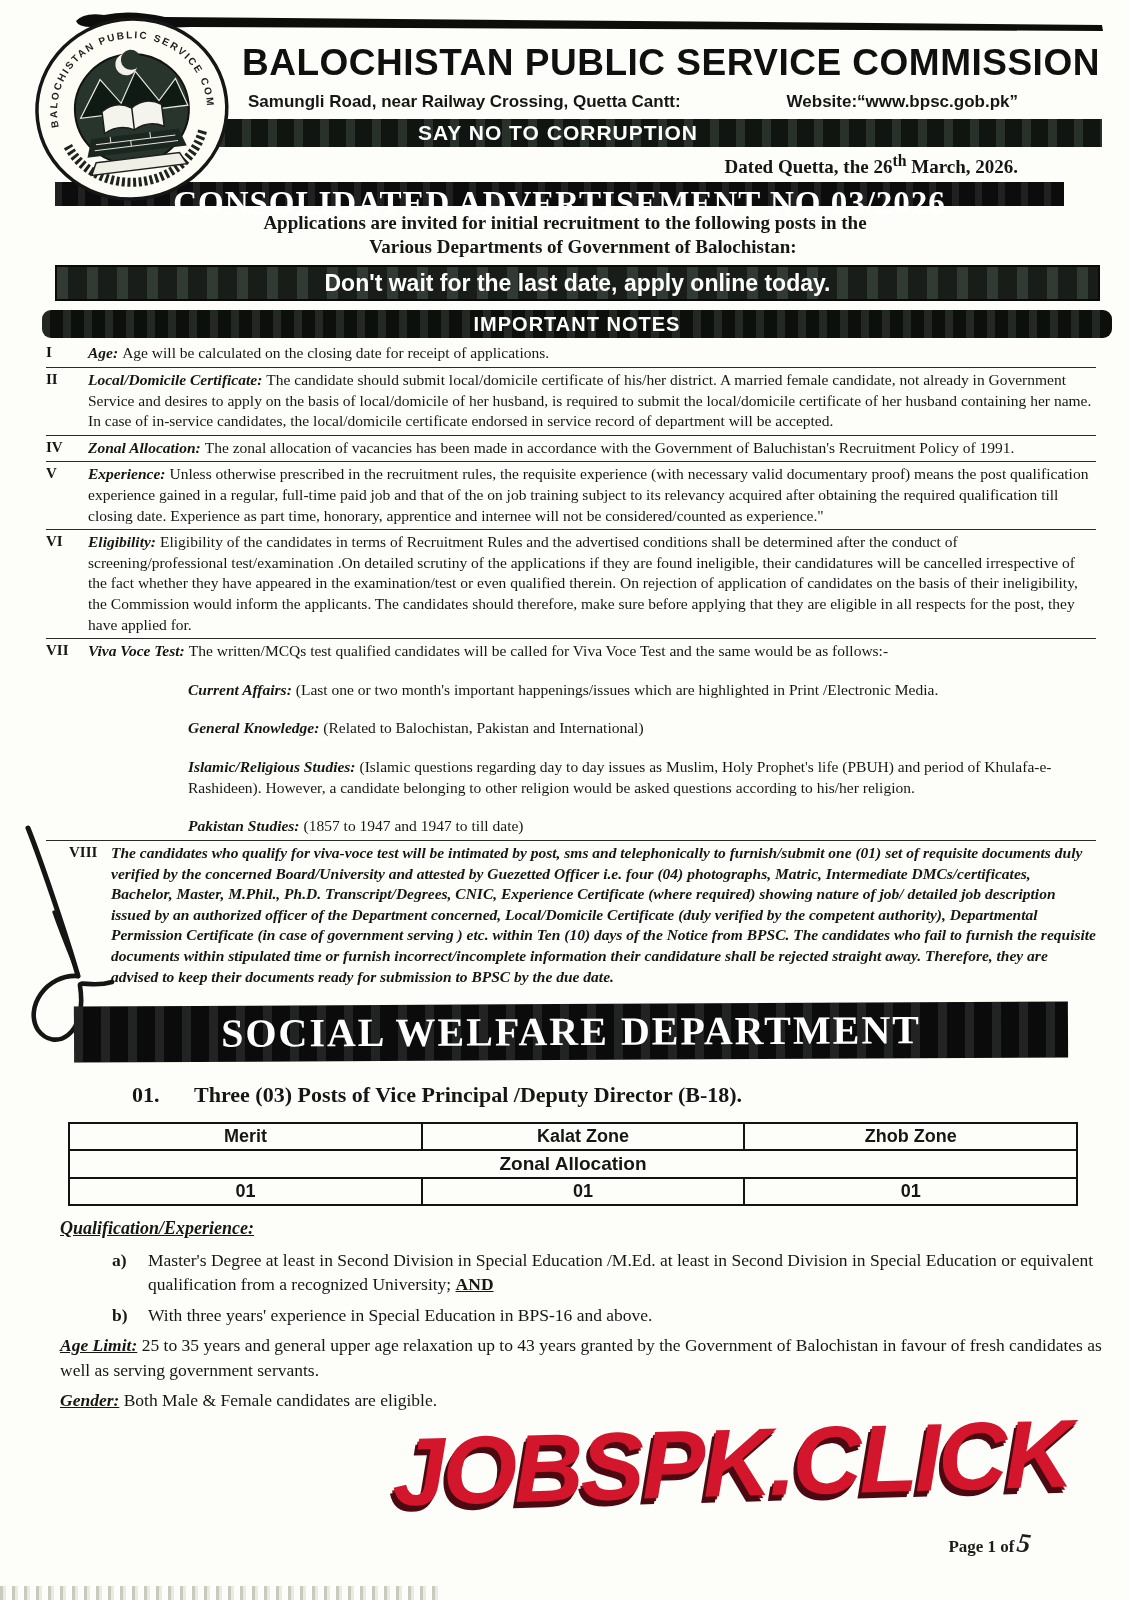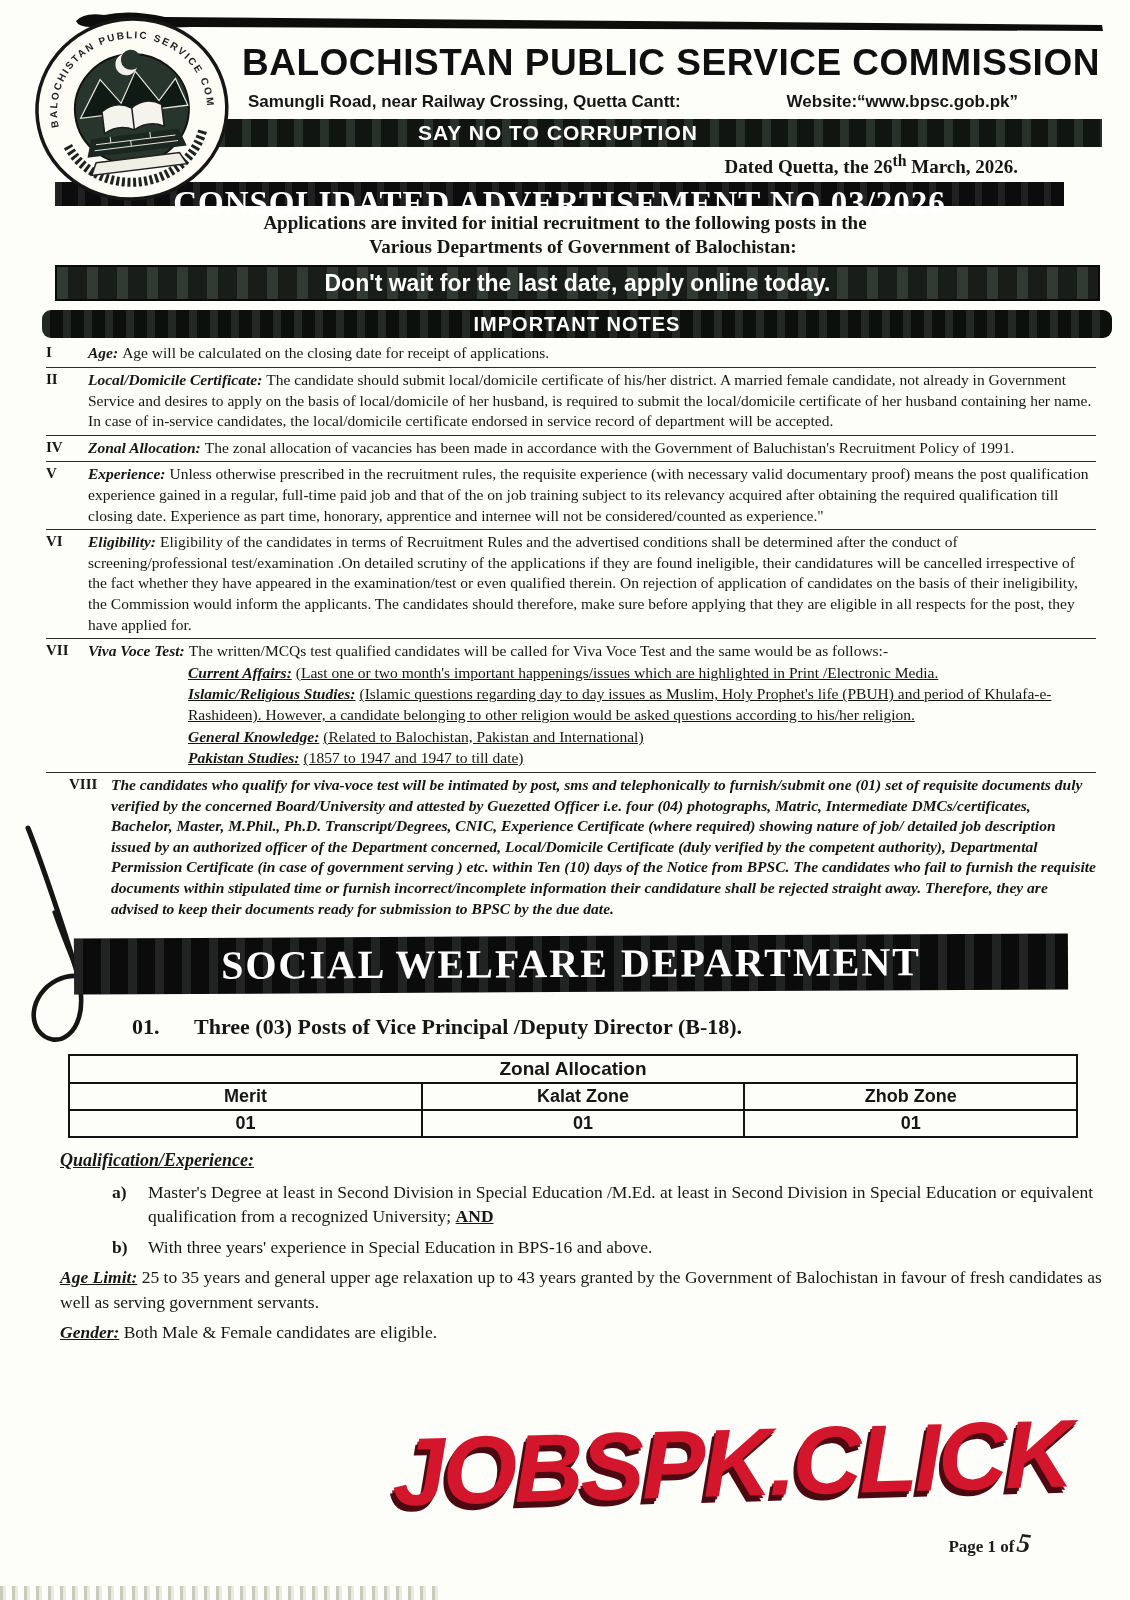--- a/index.html
+++ b/index.html
@@ -64,21 +64,21 @@
   }
   
   .notes{ margin:3px 34px 0 46px; font-size:15.5px; line-height:1.33; }
   .note-row{ display:flex; border-bottom:1.5px solid #2a2a2a; padding:2px 0 3px 0; }
   .note-row.noline{ border-bottom:none;margin-left:23px; }
   .note-num{ flex:0 0 42px; font-weight:bold; font-size:15px; }
   .note-txt{ flex:1; }
   .lead{ font-weight:bold; font-style:italic; }
   .lead:not(:empty){ margin-right:4px; }
   .subitems{ margin-left:100px; }
-  .subitem{ margin-top:1px;text-decoration:underline; }
+  .subitem{ margin-top:18px; }
   .viii .note-txt{ font-weight:bold; font-style:italic; }
   
   .dept-banner{
     margin:14px 62px 0 74px; height:56px; line-height:56px; text-align:center;
     background:#0b0b0b;
     background-image:repeating-linear-gradient(90deg, rgba(120,135,125,.2) 0 9px, rgba(0,0,0,0) 9px 27px);
     color:#fff; font-weight:bold; font-size:40px; letter-spacing:2px;
     transform:rotate(-.3deg);
   }
   .post-line{ margin:22px 0 0 92px; font-weight:bold; font-size:22px; }
@@ -200,22 +200,22 @@
       <div class="note-num">VI</div>
       <div class="note-txt"><span class="lead">Eligibility:</span><span>Eligibility of the candidates in terms of Recruitment Rules and the advertised conditions shall be determined after the conduct of screening/professional test/examination .On detailed scrutiny of the applications if they are found ineligible, their candidatures will be cancelled irrespective of the fact whether they have appeared in the examination/test or even qualified therein. On rejection of application of candidates on the basis of their ineligibility, the Commission would inform the applicants. The candidates should therefore, make sure before applying that they are eligible in all respects for the post, they have applied for.</span></div>
     </div>
 
     <div class="note-row">
       <div class="note-num">VII</div>
       <div class="note-txt">
         <span class="lead">Viva Voce Test:</span><span>The written/MCQs test qualified candidates will be called for Viva Voce Test and the same would be as follows:-</span>
         <div class="subitems">
           <div class="subitem"><span class="lead">Current Affairs:</span><span>(Last one or two month's important happenings/issues which are highlighted in Print /Electronic Media.</span></div>
+          <div class="subitem"><span class="lead">General Knowledge:</span><span>(Related to Balochistan, Pakistan and International)</span></div>
           <div class="subitem"><span class="lead">Islamic/Religious Studies:</span><span>(Islamic questions regarding day to day issues as Muslim, Holy Prophet's life (PBUH) and period of Khulafa-e-Rashideen). However, a candidate belonging to other religion would be asked questions according to his/her religion.</span></div>
-          <div class="subitem"><span class="lead">General Knowledge:</span><span>(Related to Balochistan, Pakistan and International)</span></div>
           <div class="subitem"><span class="lead">Pakistan Studies:</span><span>(1857 to 1947  and 1947 to till date)</span></div>
         </div>
       </div>
     </div>
 
     <div class="note-row viii noline">
       <div class="note-num">VIII</div>
       <div class="note-txt">The candidates who qualify for viva-voce test will be intimated by post, sms and telephonically to furnish/submit one (01) set of requisite documents duly verified by the concerned Board/University and attested by Guezetted Officer i.e. four (04) photographs, Matric, Intermediate DMCs/certificates, Bachelor, Master, M.Phil., Ph.D. Transcript/Degrees, CNIC, Experience Certificate (where required) showing nature of job/ detailed job description issued by an authorized officer of the Department concerned, Local/Domicile Certificate (duly verified by the competent authority), Departmental Permission Certificate (in case of government serving ) etc. within Ten (10) days of the Notice from BPSC. The candidates who fail to furnish the requisite documents within stipulated time or furnish incorrect/incomplete information their candidature shall be rejected straight away. Therefore, they are advised to keep their documents ready for submission to BPSC by the due date.</div>
     </div>
   </div>
@@ -231,26 +231,26 @@
   </div>
 
   <div class="dept-banner">SOCIAL WELFARE DEPARTMENT</div>
   <div class="post-line">
     <span class="post-no">01.</span><span>Three (03) Posts of Vice Principal /Deputy Director (B-18).</span>
   </div>
 
   <table class="alloc">
     <tbody>
       <tr>
-        <td colspan="3" style="font-size:19px;">Zonal Allocation</td>
-      </tr>
-      <tr>
         <td style="width:35%;">Merit</td>
         <td style="width:32%;">Kalat Zone</td>
         <td style="width:33%;">Zhob Zone</td>
+      </tr>
+      <tr>
+        <td colspan="3" style="font-size:19px;">Zonal Allocation</td>
       </tr>
       <tr>
         <td>01</td>
         <td>01</td>
         <td>01</td>
       </tr>
     </tbody>
   </table>
 
   <div class="details">

